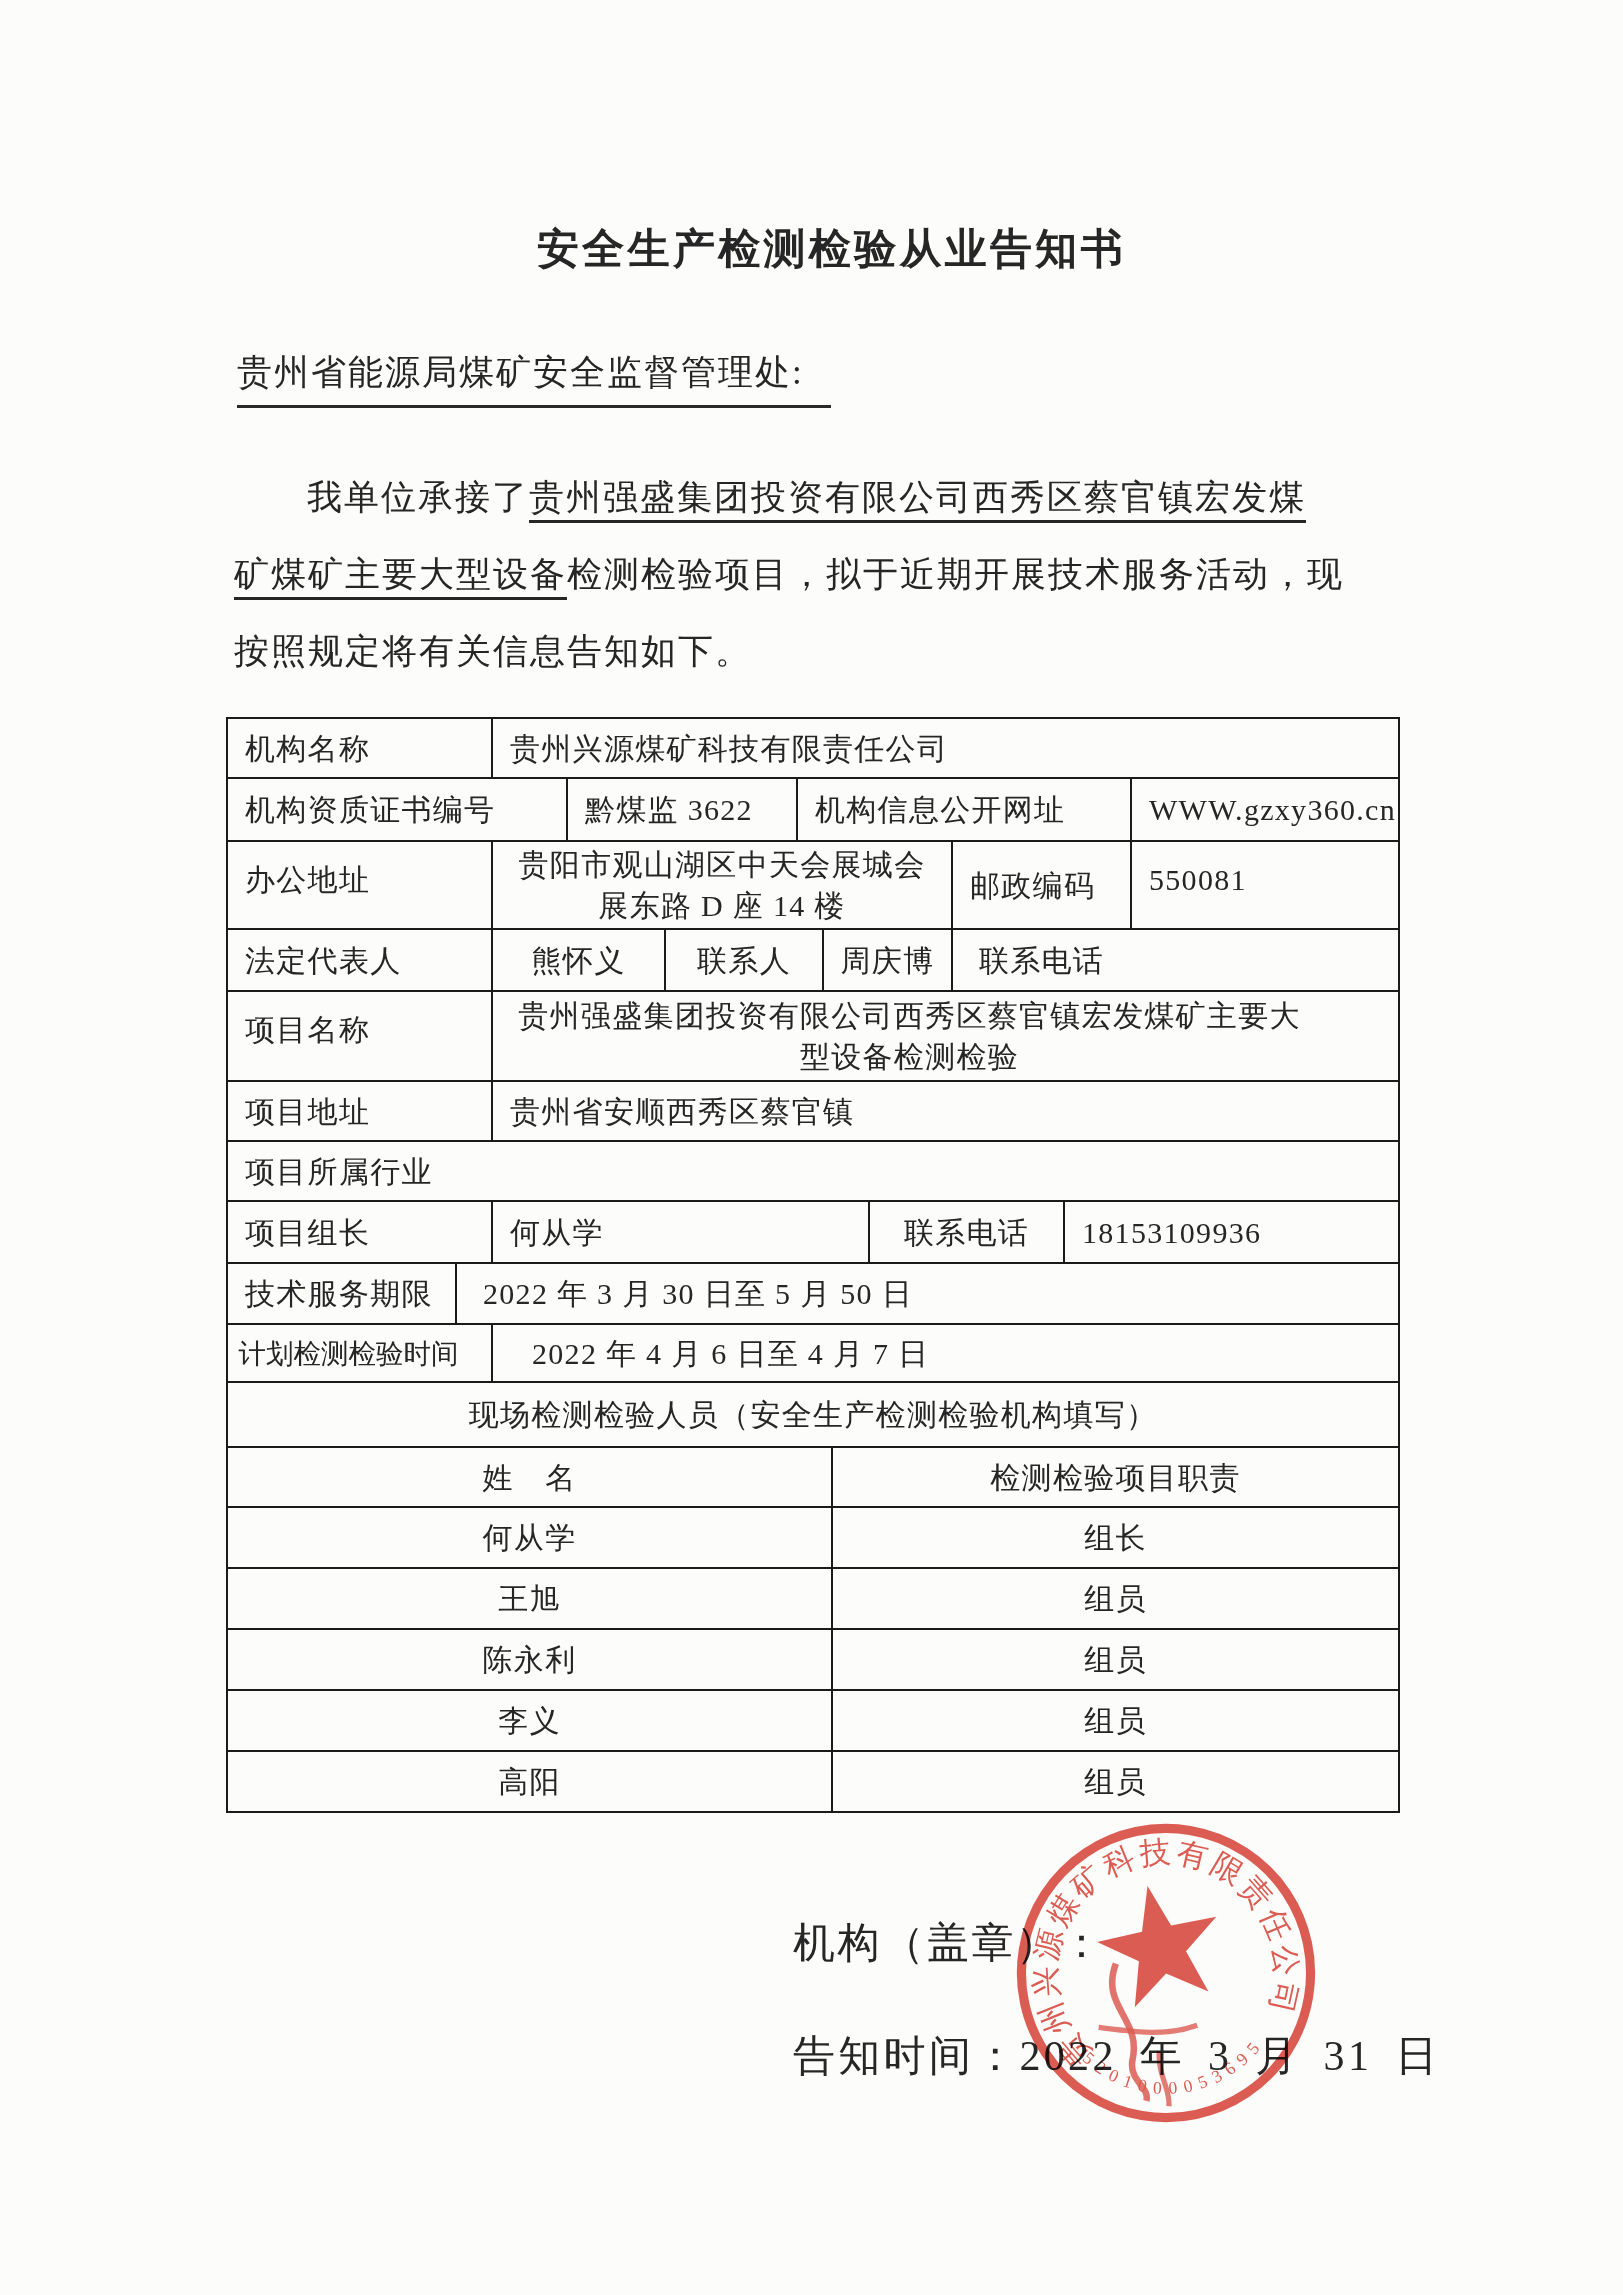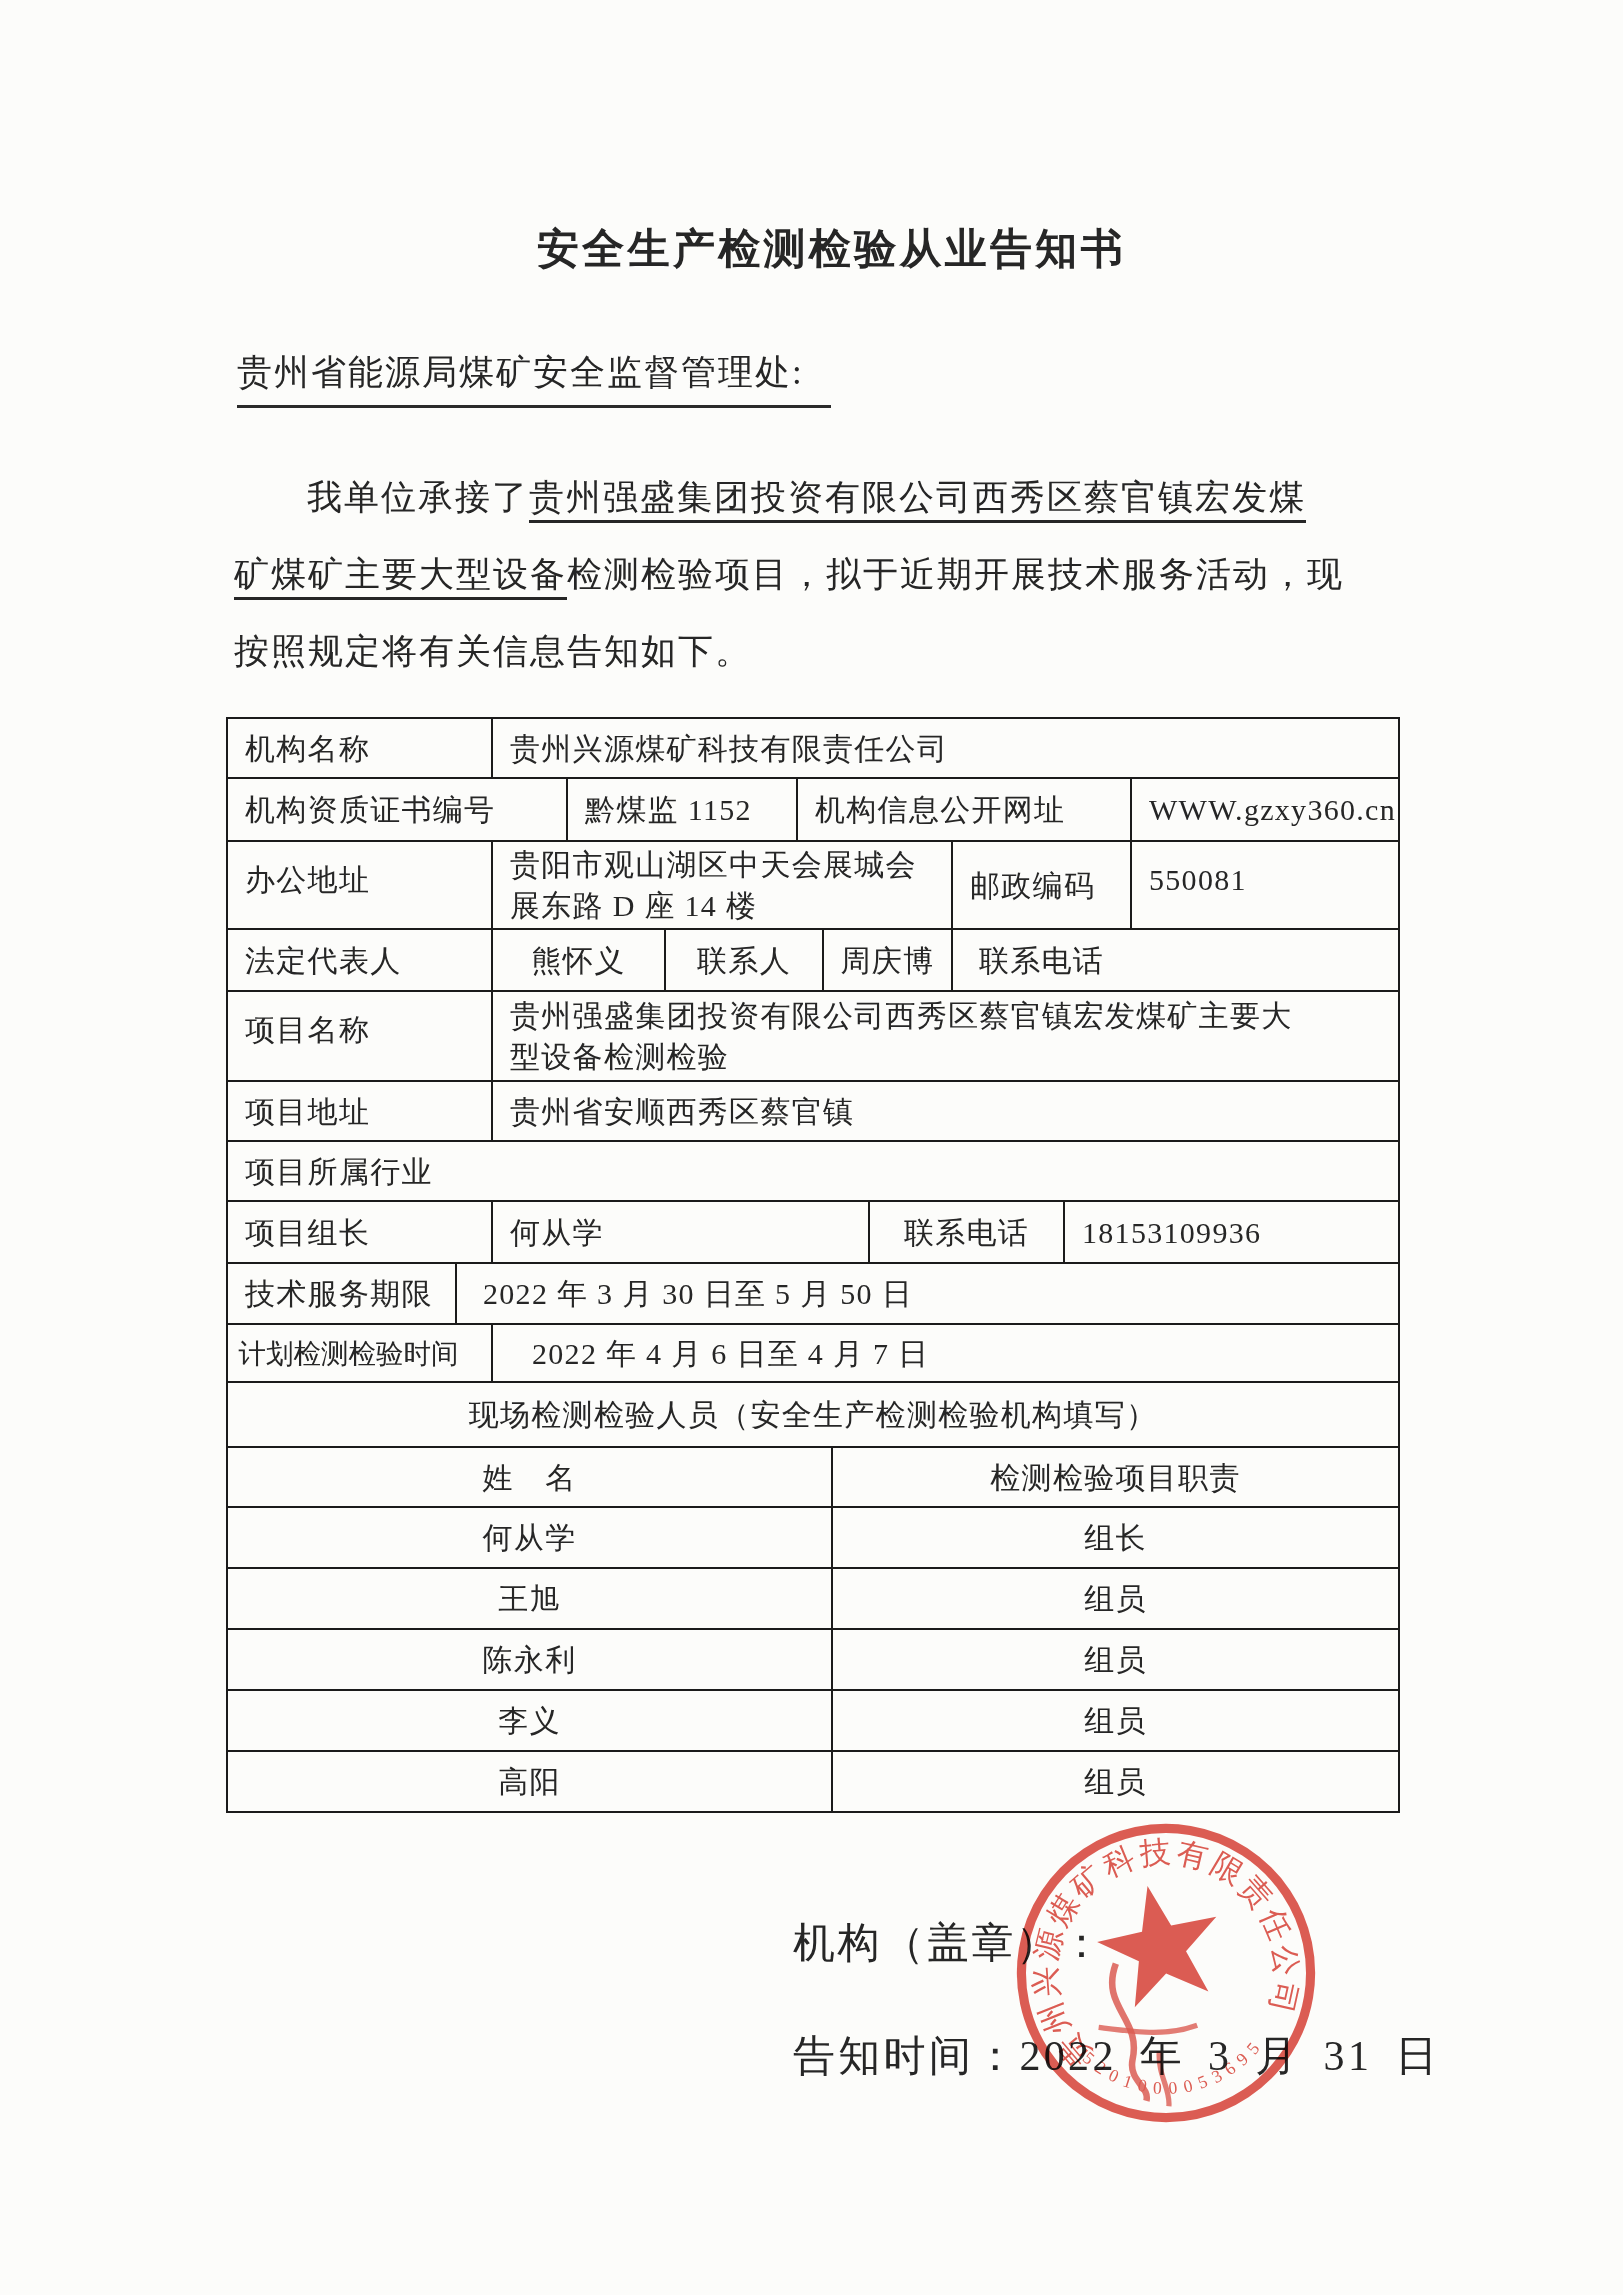--- a/index.html
+++ b/index.html
@@ -34,21 +34,21 @@
   .u{
     text-decoration:underline;
     text-decoration-thickness:3.3px;
     text-underline-offset:11px;
   }
   
   .tbl{
     position:absolute;left:226px;top:717px;width:1170px;
     border:2.6px solid #1b1b1b;
   }
-  .tr{display:flex;border-top:2px solid #1b1b1b;}
+  .tr{display:flex;border-top:2px solid #1b1b1b;text-align:center;}
   .tr.first{border-top:none;}
   .td{
     box-sizing:border-box;
     border-left:2px solid #1b1b1b;
     display:flex;align-items:center;
     padding:0 17px;
     font-size:30px;letter-spacing:1.3px;
     line-height:41px;
   }
   .td.fc{border-left:none;}
@@ -102,21 +102,21 @@
 
   <div class="tbl">
 
     <div class="tr first" style="height:58px">
       <div class="td fc" style="width:263px">机构名称</div>
       <div class="td" style="width:907px">贵州兴源煤矿科技有限责任公司</div>
     </div>
 
     <div class="tr" style="height:61px">
       <div class="td fc" style="width:338px">机构资质证书编号</div>
-      <div class="td" style="width:230px">黔煤监 1152</div>
+      <div class="td" style="width:230px">黔煤监 3622</div>
       <div class="td" style="width:334px">机构信息公开网址</div>
       <div class="td" style="width:268px">WWW.gzxy360.cn</div>
     </div>
 
     <div class="tr" style="height:86px">
       <div class="td fc top" style="width:263px">办公地址</div>
       <div class="td" style="width:460px">贵阳市观山湖区中天会展城会展东路 D 座 14 楼</div>
       <div class="td" style="width:179px">邮政编码</div>
       <div class="td top" style="width:268px">550081</div>
     </div>

